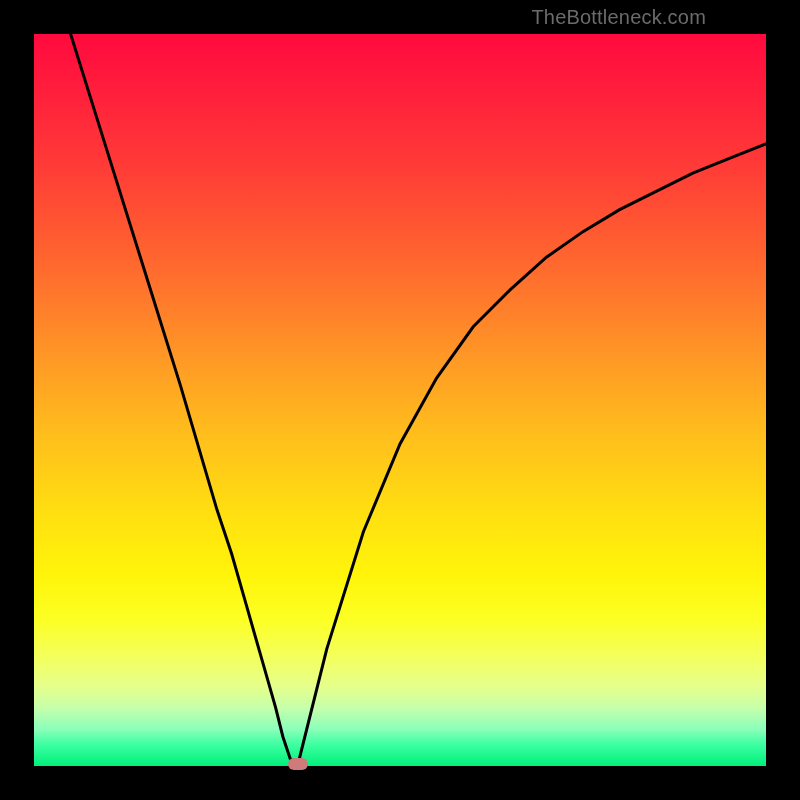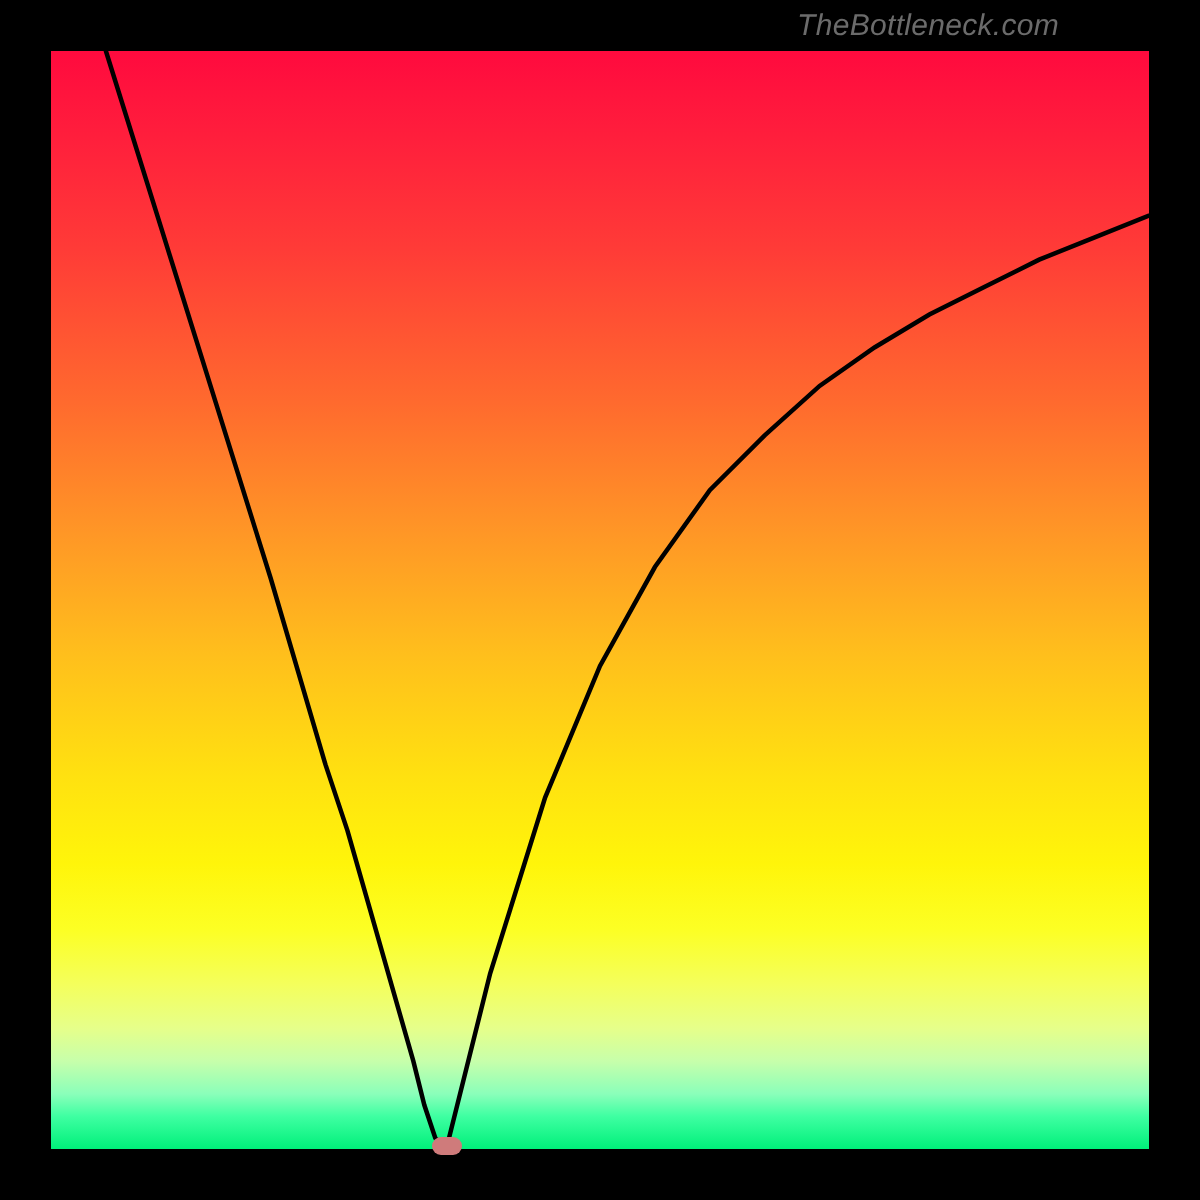--- a/index.html
+++ b/index.html
@@ -11,21 +11,20 @@
     overflow: hidden;
     font-family: Arial, Helvetica, sans-serif;
   }
   .frame {
     position: absolute;
     left: 0;
     top: 0;
     width: 716px;
     height: 800px;
     background: #000;
-    font-style: italic;
   }
   .plot {
     position: absolute;
     left: 34px;
     top: 34px;
     width: 732px;
     height: 732px;
     
     background: linear-gradient(to bottom,
       #ff0a3e 0%,

